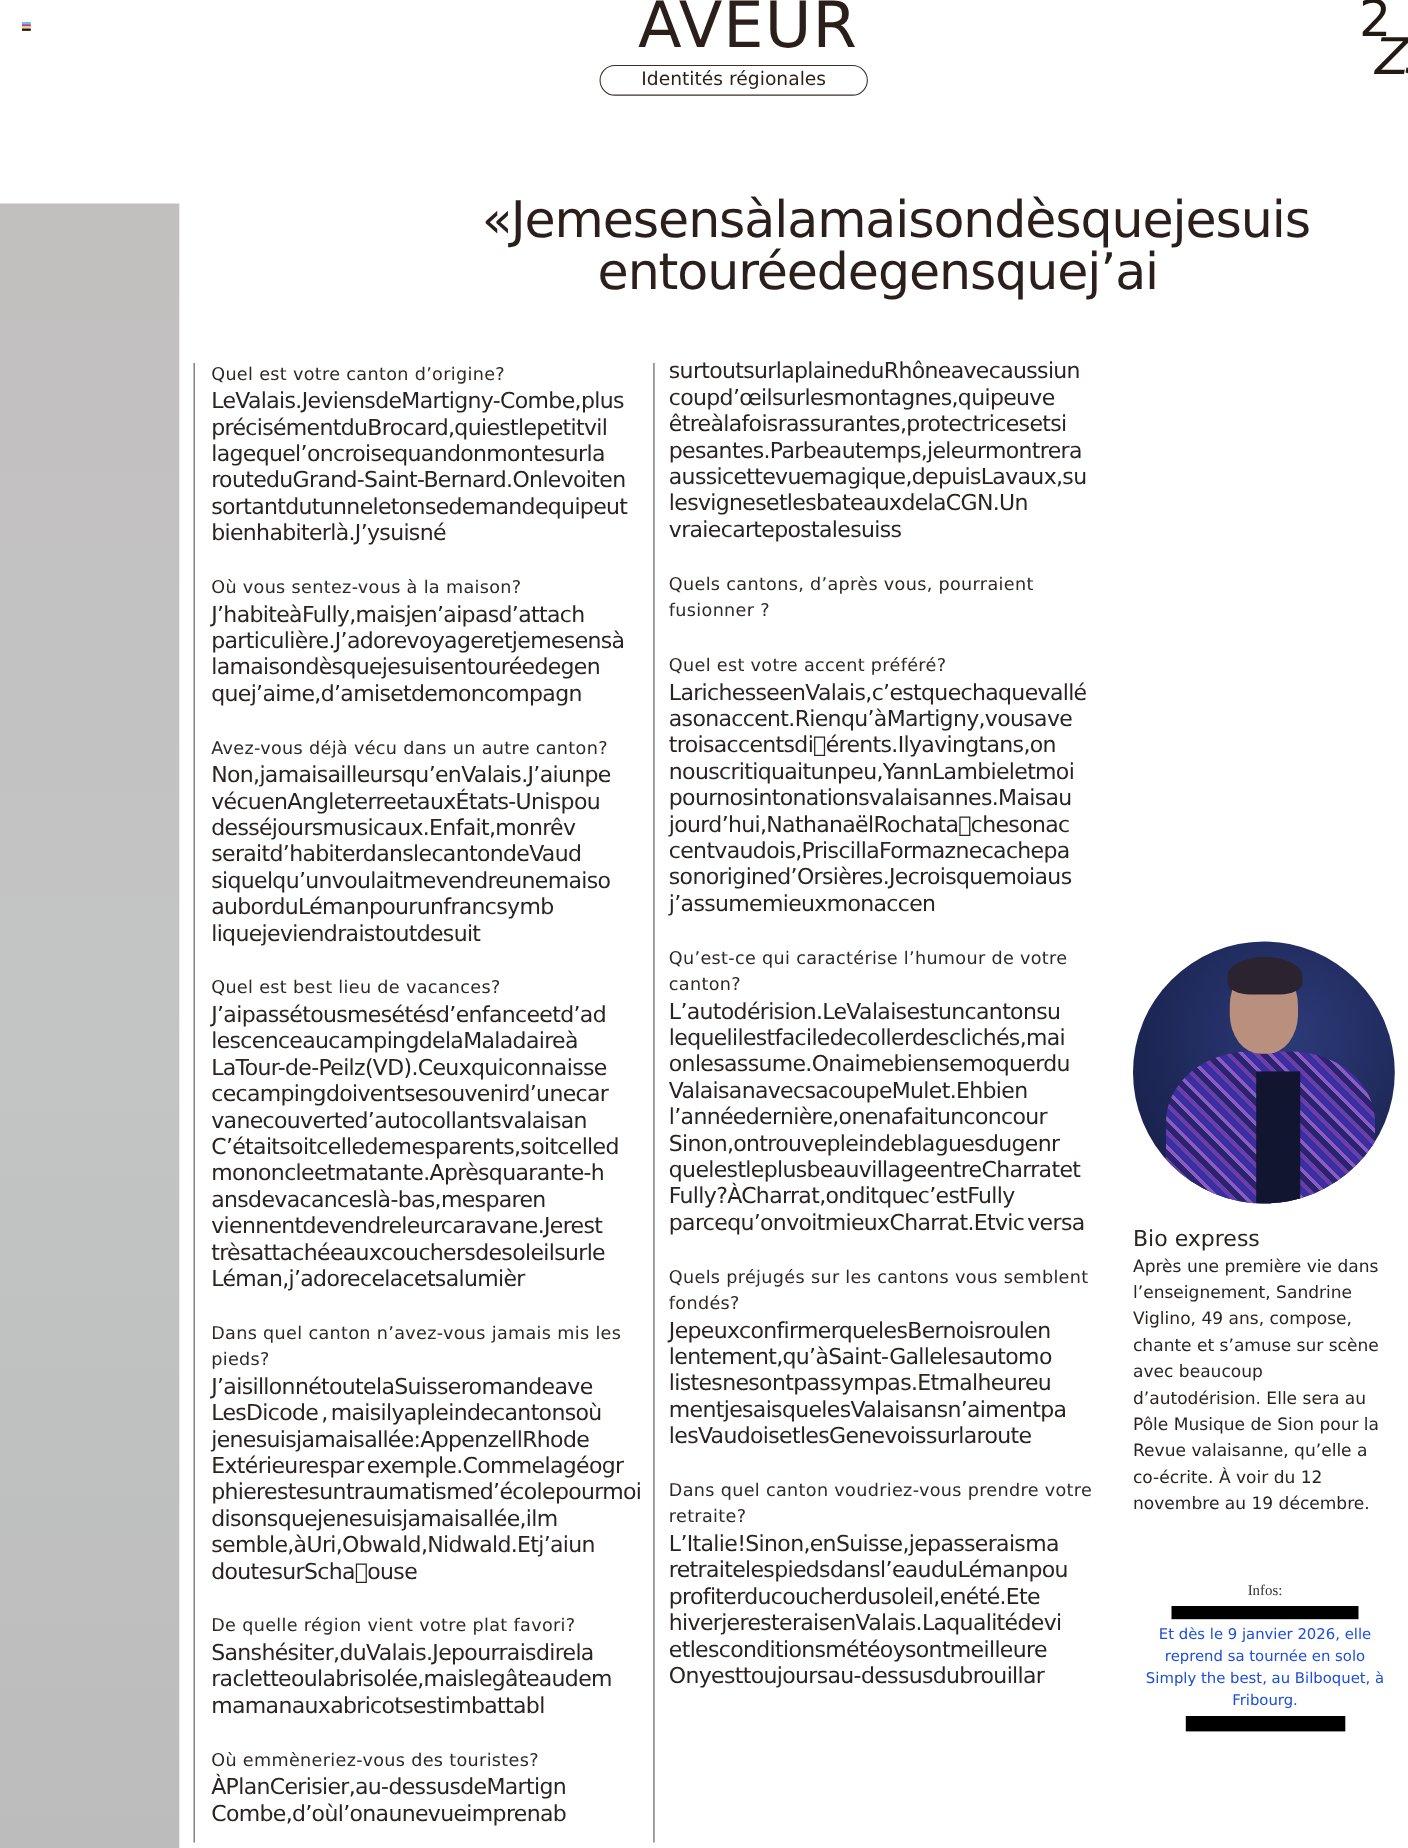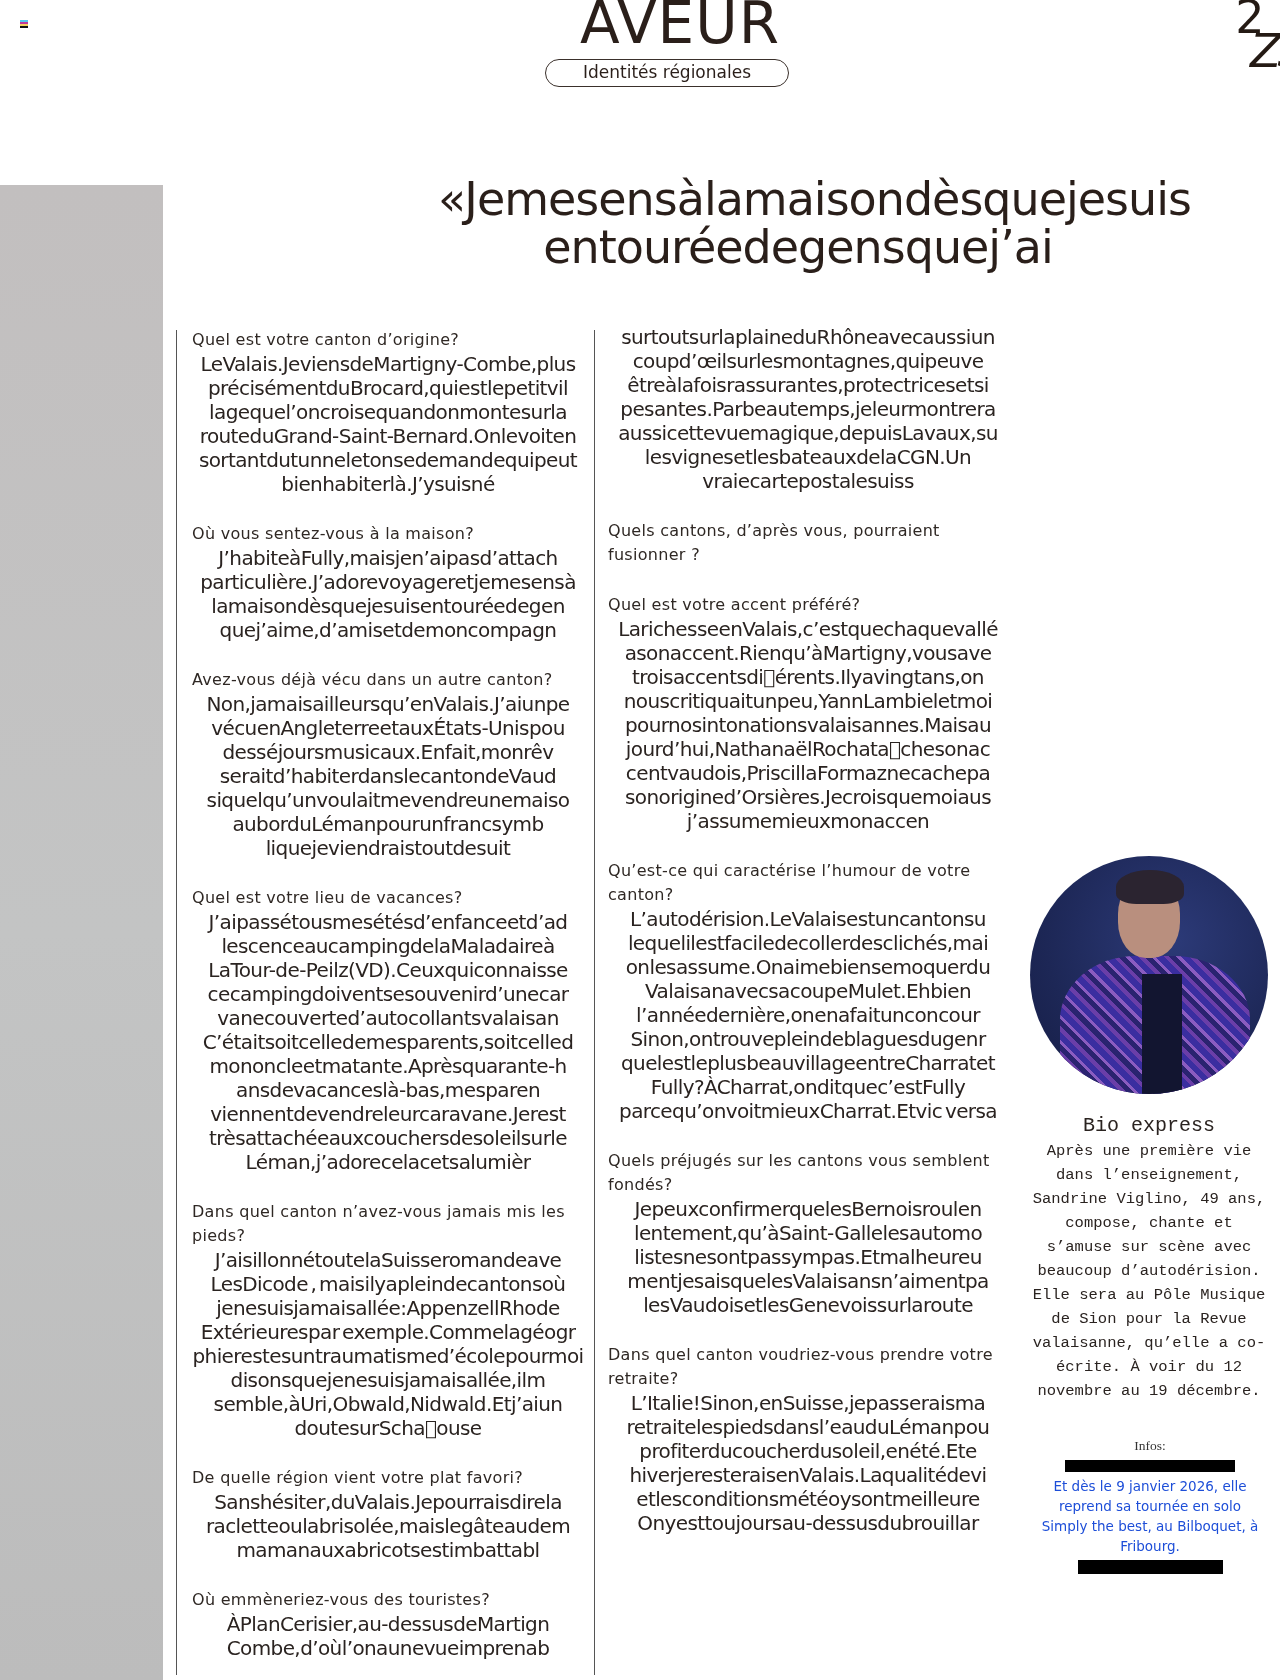--- a/index.html
+++ b/index.html
@@ -19,31 +19,31 @@
   .sidebar-band { position:absolute; left:0; top:185px; width:163px; height:1495px;
                   background:linear-gradient(180deg,#c2bfbf 0%,#c3c4c4 50%,#bcbcbc 100%); }
   .headline { position:absolute; left:420px; top:175px; width:720px;
               font-size:46px; line-height:48px; color:#2a1f1a; text-align:center; letter-spacing:-1px;margin-left:18px; }
   .divider-left { position:absolute; left:176px; top:330px; width:1px; height:1345px; background:#555; }
   .divider-mid { position:absolute; left:594px; top:330px; width:1px; height:1345px; background:#555; }
   .col-a { position:absolute; left:192px; top:328px; width:392px; }
   .col-b { position:absolute; left:608px; top:325px; width:400px; }
   .qa { margin-bottom:26px; }
   .q { font-size:16px; line-height:24px; color:#2f2824; letter-spacing:0.3px; }
-  .a { font-size:20px; line-height:24px; color:#2a2320; letter-spacing:-0.6px; word-spacing:-3px;text-align:center; }
+  .a { font-size:20px; line-height:24px; color:#2a2320; letter-spacing:-0.6px; word-spacing:-3px; }
   .portrait { position:absolute; left:1030px; top:856px; width:238px; height:238px; border-radius:50%;
               overflow:hidden; background:radial-gradient(circle at 60% 35%, #2c3a78 0%, #1d2756 60%, #151c44 100%); }
   .portrait .head { position:absolute; left:88px; top:22px; width:62px; height:80px; border-radius:45%;
                     background:#b98f7e; }
   .portrait .hair { position:absolute; left:86px; top:14px; width:68px; height:34px; border-radius:50% 50% 30% 30%;
                     background:#2b2430; }
   .portrait .jacket { position:absolute; left:30px; top:100px; width:190px; height:160px; border-radius:40% 40% 0 0;
                       background:repeating-linear-gradient(45deg,#3a2ea0 0 6px,#6a3ea8 6px 10px,#2a2370 10px 15px,#8a5cc0 15px 18px); }
   .portrait .top { position:absolute; left:112px; top:118px; width:40px; height:120px; background:#121530; }
-  .bio { position:absolute; left:1030px; top:1113px; width:238px; text-align:center;font-family:Liberation Mono, monospace; }
+  .bio { position:absolute; left:1030px; top:1113px; width:238px; text-align:left; }
   .bio-title { font-size:20px; line-height:26px; color:#2a2320; }
   .bio-text { font-size:15.5px; line-height:24px; color:#2a2320; }
   .infos { position:absolute; left:1040px; top:1436px; width:220px; text-align:center; }
   .infos-label { font-size:13.5px; line-height:20px; color:#333;font-family:Liberation Serif, serif; }
   .redact { background:#000; margin:4px auto; height:12px; }
   .infos-text { font-size:13.5px; line-height:20px; color:#1d4ed8; }
 </style>
 </head>
 <body>
 
@@ -75,21 +75,21 @@
   </div>
   <div class="qa">
     <div class="q">Où vous sentez-vous  à la maison?</div>
     <div class="a">J’habiteàFully,maisjen’aipasd’attach particulière.J’adorevoyageretjemesensà lamaisondèsquejesuisentouréedegen quej’aime,d’amisetdemoncompagn</div>
   </div>
   <div class="qa">
     <div class="q">Avez-vous  déjà vécu dans un autre canton?</div>
     <div class="a">Non,jamaisailleursqu’enValais.J’aiunpe vécuenAngleterreetauxÉtats-Unispou desséjoursmusicaux.Enfait,monrêv seraitd’habiterdanslecantondeVaud siquelqu’unvoulaitmevendreunemaiso auborduLémanpourunfrancsymb liquejeviendraistoutdesuit</div>
   </div>
   <div class="qa">
-    <div class="q">Quel est votre  lieu de vacances?</div>
+    <div class="q">Quel est best  lieu de vacances?</div>
     <div class="a">J’aipassétousmesétésd’enfanceetd’ad lescenceaucampingdelaMaladaireà LaTour-de-Peilz(VD).Ceuxquiconnaisse cecampingdoiventsesouvenird’unecar vanecouverted’autocollantsvalaisan C’étaitsoitcelledemesparents,soitcelled mononcleetmatante.Aprèsquarante-h ansdevacanceslà-bas,mesparen viennentdevendreleurcaravane.Jerest trèsattachéeauxcouchersdesoleilsurle Léman,j’adorecelacetsalumièr</div>
   </div>
   <div class="qa">
     <div class="q">Dans quel canton  n’avez-vous jamais mis les pieds?</div>
     <div class="a">J’aisillonnétoutelaSuisseromandeave LesDicode , maisilyapleindecantonsoù jenesuisjamaisallée:AppenzellRhode Extérieurespar exemple.Commelagéogr phierestesuntraumatismed’écolepourmoi disonsquejenesuisjamaisallée,ilm semble,àUri,Obwald,Nidwald.Etj’aiun doutesurScha￿ouse</div>
   </div>
   <div class="qa">
     <div class="q">De quelle région  vient votre  plat favori?</div>
     <div class="a">Sanshésiter,duValais.Jepourraisdirela racletteoulabrisolée,maislegâteaudem mamanauxabricotsestimbattabl</div>
   </div>

